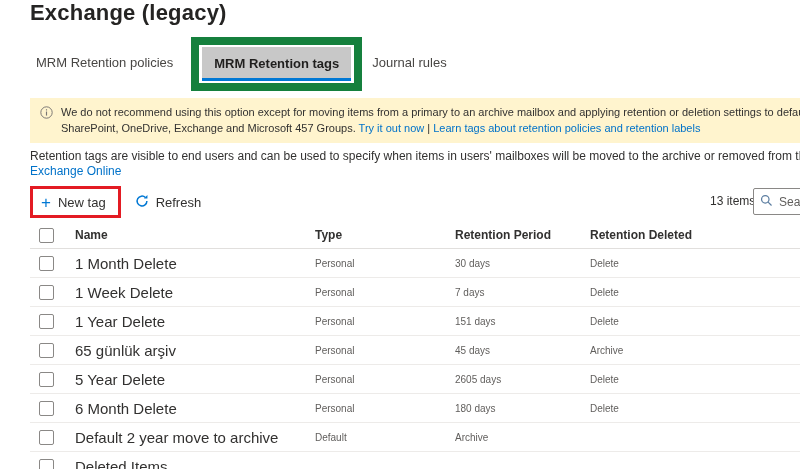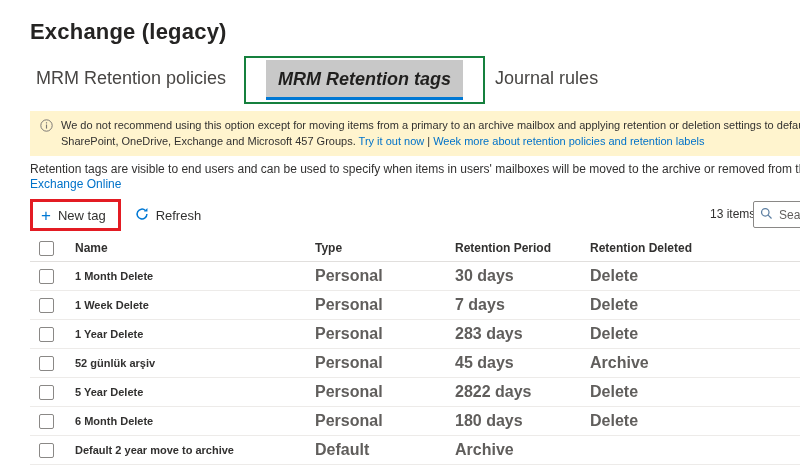--- a/index.html
+++ b/index.html
@@ -7,55 +7,53 @@
   body {
     position: relative;
     background: #ffffff;
     font-family: "Liberation Sans", sans-serif;
     color: #323130;
   }
   .content { padding-left: 30px; }
 
   
   .page-title {
-    margin-top: 19px;
     font-size: 22px;
     font-weight: 700;
     color: #252423;
     letter-spacing: .2px;
   }
 
   
   .tabs {
     margin-top: 11px;
     display: flex;
     align-items: center;
   }
   .tab {
-    font-size: 18px;
+    font-size: 13px;
     color: #484644;
     padding: 9px 6px 10px 6px;
     margin-right: 8px;
     white-space: nowrap;
     cursor: pointer;
     border-bottom: 3px solid transparent;
   }
   .tab.selected {
     background: #c8c8c8;
     color: #201f1e;
     font-weight: 700;
     padding: 9px 12px 7px 12px;
     border-bottom: 3px solid #0078d4;
     margin-right: 0;
   }
   .tab-annotation {
-    border: 2px solid #15803d;
-    padding: 2px 20px;
+    border: 8px solid #15803d;
+    padding: 2px 3px;
     margin: 0 4px;
-    font-style: italic;
   }
 
   
   .banner {
     margin-top: 7px;
     width: 1200px;            
     background: #fff4ce;
     padding: 6px 10px 7px 10px;
     display: flex;
     gap: 8px;
@@ -137,22 +135,22 @@
   .table { margin-top: 3px; }
   .trow {
     display: grid;
     grid-template-columns: 45px 240px 140px 135px 1fr;
     align-items: center;
     border-bottom: 1px solid #edebe9;
   }
   .thead { height: 27px; border-bottom: 1px solid #e1dfdd; }
   .tbody-row { height: 29px; cursor: pointer; }
   .th { font-size: 12px; font-weight: 600; color: #323130; }
-  .cell-name { font-size: 11px; color: #323130; font-weight: bold; }
-  .cell-muted { font-size: 16px; color: #605e5c; font-weight: bold; }
+  .cell-name { font-size: 15px; color: #323130; }
+  .cell-muted { font-size: 10px; color: #605e5c; }
   .cbx-cell { padding-left: 9px; }
   .checkbox {
     width: 15px; height: 15px;
     border: 1px solid #8a8886;
     border-radius: 2px;
     background: #fff;
     cursor: pointer;
   }
 </style>
 </head>
@@ -173,21 +171,21 @@
   <div class="banner">
     <span class="info-icon">
       <svg width="13" height="13" viewBox="0 0 16 16">
         <circle cx="8" cy="8" r="7" fill="none" stroke="#797673" stroke-width="1.2"></circle>
         <rect x="7.3" y="6.8" width="1.4" height="5" fill="#797673"></rect>
         <rect x="7.3" y="4" width="1.4" height="1.5" fill="#797673"></rect>
       </svg>
     </span>
     <div class="banner-text">
       <div class="banner-line">We do not recommend using this option except for moving items from a primary to an archive mailbox and applying retention or deletion settings to default folders. We recommend that you use 'Labels' in Microsoft 365 to protect, retain</div>
-      <div class="banner-line"><span>SharePoint, OneDrive, Exchange and Microsoft 457 Groups. </span><span class="link">Try it out now</span><span> | </span><span class="link">Week more about retention policies and retention labels</span></div>
+      <div class="banner-line"><span>SharePoint, OneDrive, Exchange and Microsoft 457 Groups. </span><span class="link">Try it out now</span><span> | </span><span class="link">Learn tags about retention policies and retention labels</span></div>
     </div>
   </div>
 
   <div class="description">
     <div class="line"><span>Retention tags are visible to end users and can be used to specify when items in users' mailboxes will be moved to the archive or removed from the mailbox. </span></div>
     <div class="line"><span class="link">Exchange Online</span></div>
   </div>
 
   <div class="toolbar">
     <div class="newtag-annotation">
@@ -247,41 +245,41 @@
     <div class="cell-muted">7 days</div>
     <div class="cell-muted">Delete</div>
   </div>
 
   <div class="trow tbody-row">
     <div class="cbx-cell">
       <div class="checkbox"></div>
     </div>
     <div class="cell-name">1 Year Delete</div>
     <div class="cell-muted">Personal</div>
-    <div class="cell-muted">283 days</div>
-    <div class="cell-muted">Delete</div>
-  </div>
-
-  <div class="trow tbody-row">
-    <div class="cbx-cell">
-      <div class="checkbox"></div>
-    </div>
-    <div class="cell-name">52 günlük arşiv</div>
+    <div class="cell-muted">151 days</div>
+    <div class="cell-muted">Delete</div>
+  </div>
+
+  <div class="trow tbody-row">
+    <div class="cbx-cell">
+      <div class="checkbox"></div>
+    </div>
+    <div class="cell-name">65 günlük arşiv</div>
     <div class="cell-muted">Personal</div>
     <div class="cell-muted">45 days</div>
     <div class="cell-muted">Archive</div>
   </div>
 
   <div class="trow tbody-row">
     <div class="cbx-cell">
       <div class="checkbox"></div>
     </div>
     <div class="cell-name">5 Year Delete</div>
     <div class="cell-muted">Personal</div>
-    <div class="cell-muted">2822 days</div>
+    <div class="cell-muted">2605 days</div>
     <div class="cell-muted">Delete</div>
   </div>
 
   <div class="trow tbody-row">
     <div class="cbx-cell">
       <div class="checkbox"></div>
     </div>
     <div class="cell-name">6 Month Delete</div>
     <div class="cell-muted">Personal</div>
     <div class="cell-muted">180 days</div>

